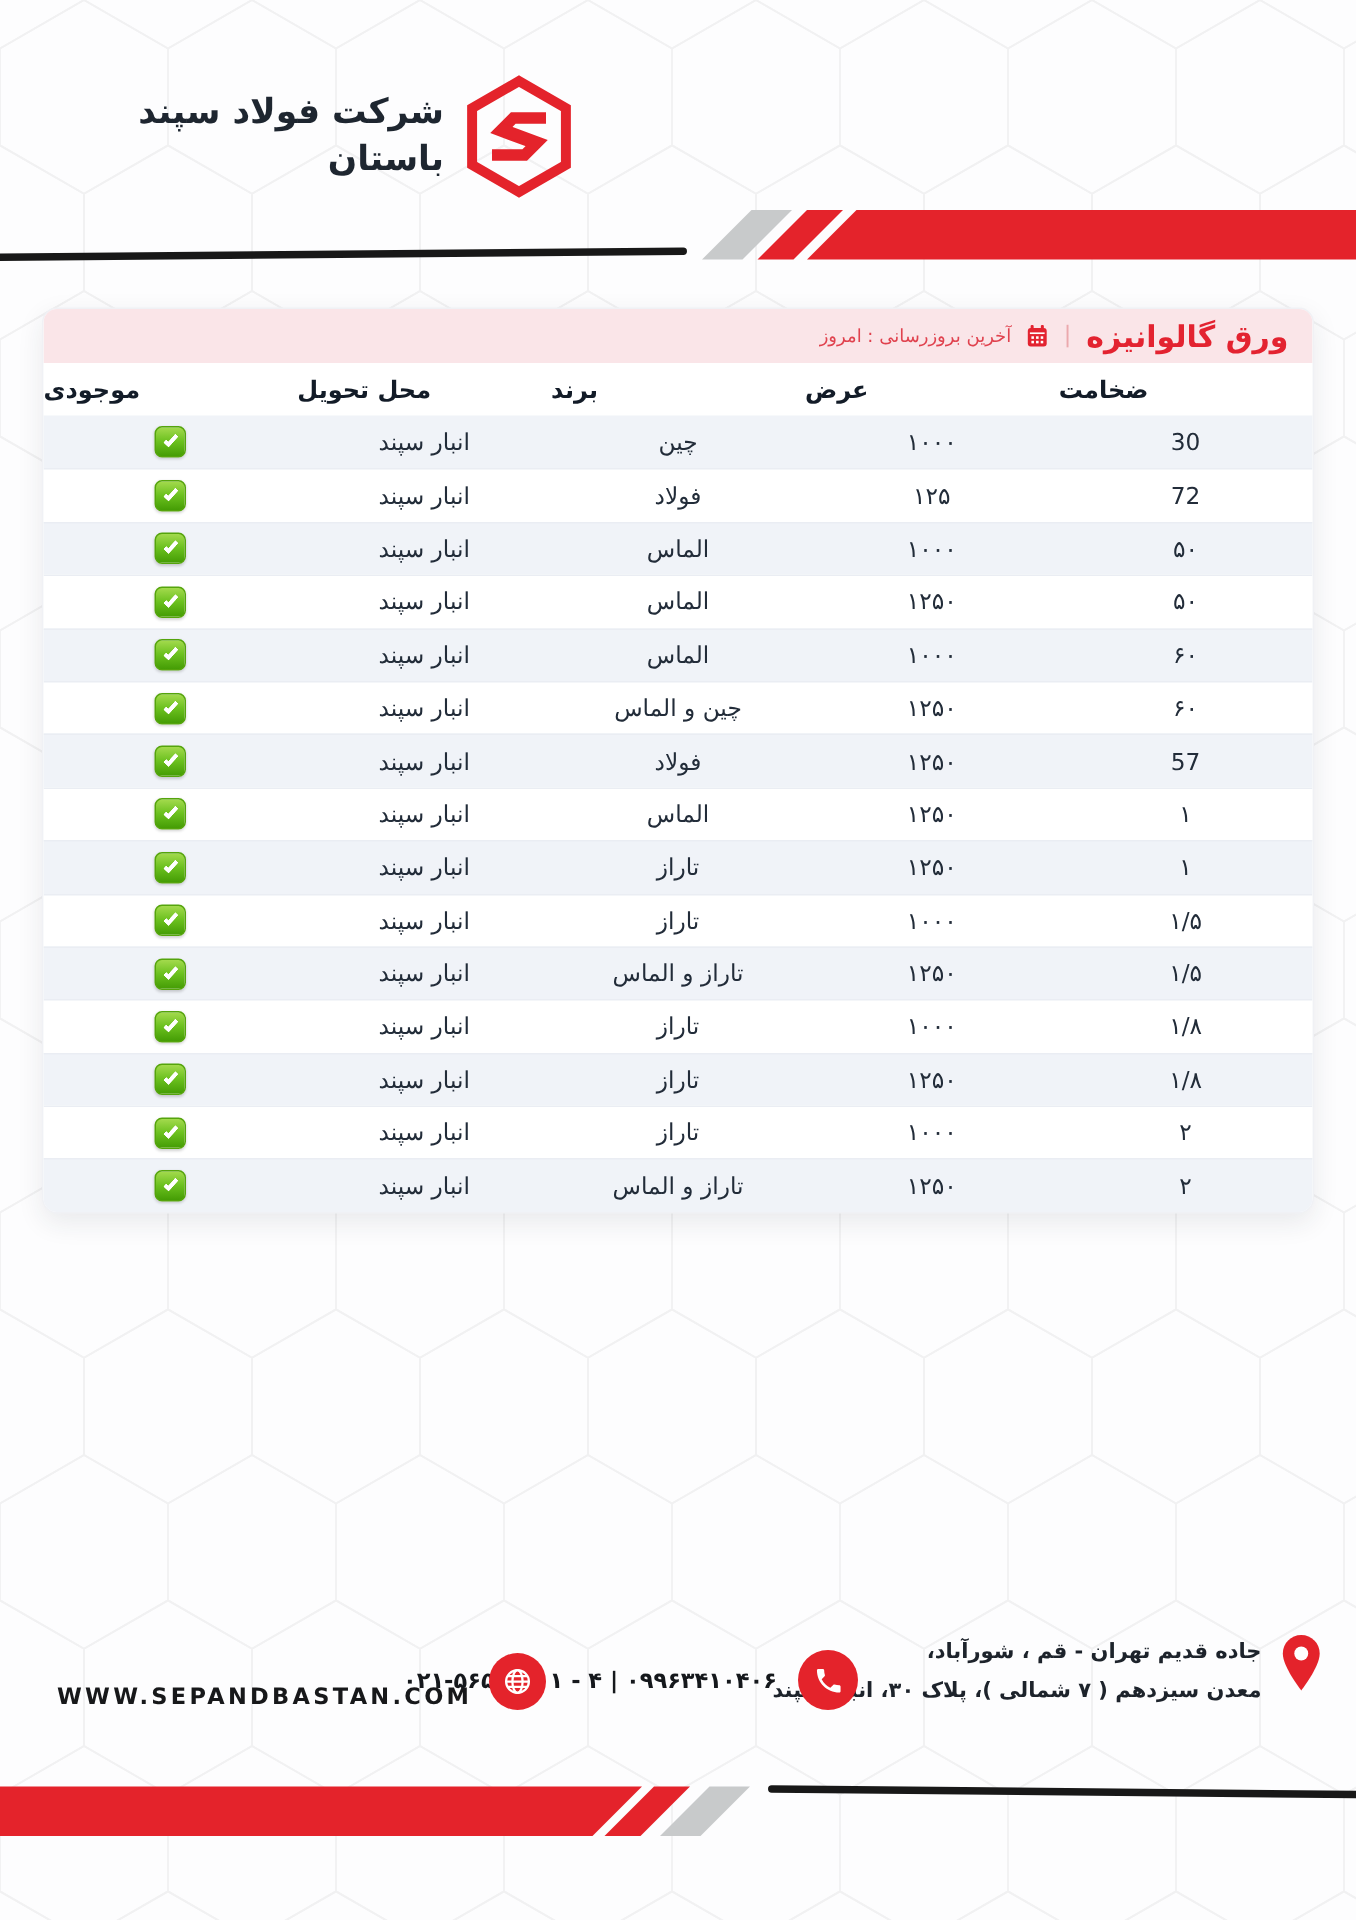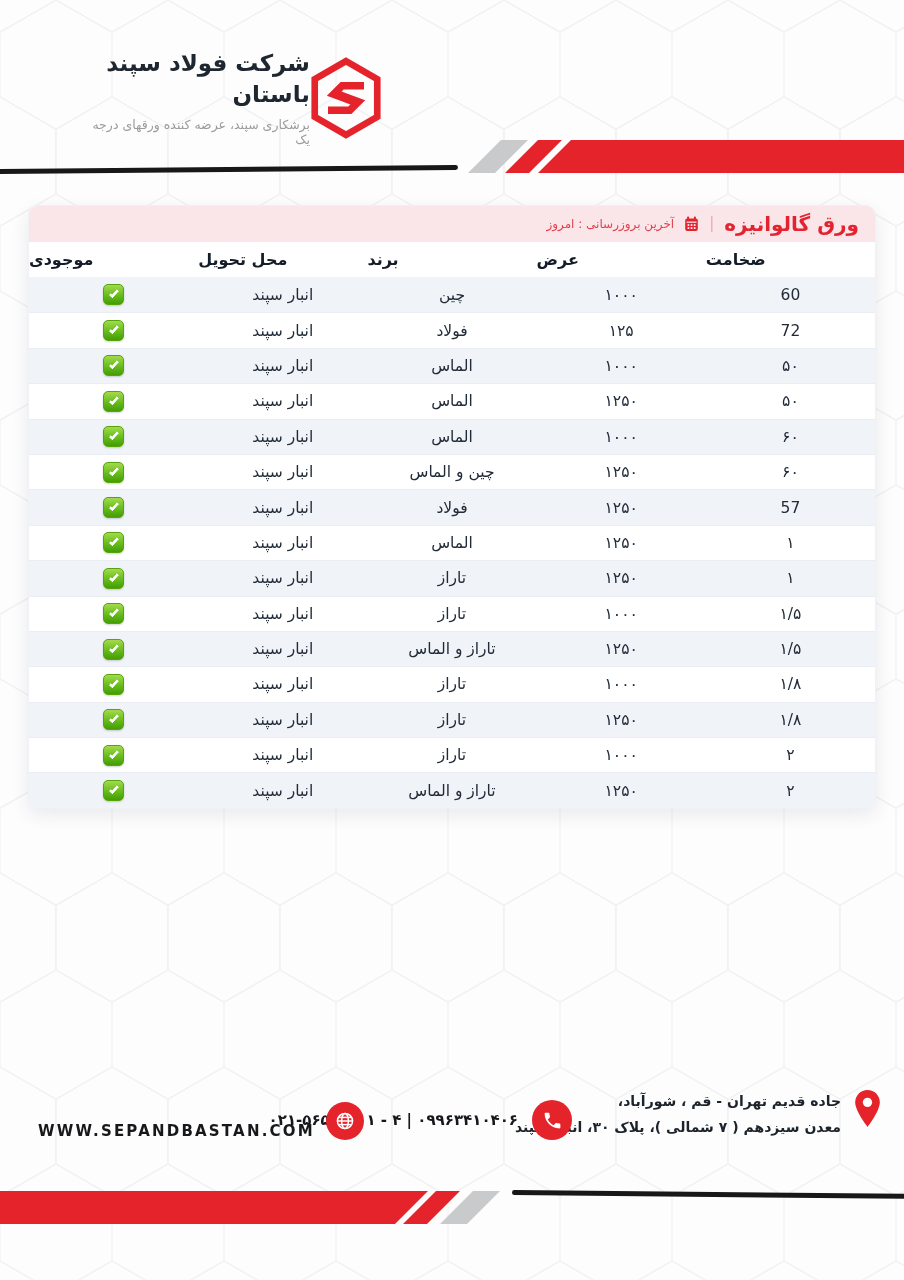--- a/index.html
+++ b/index.html
@@ -1,21 +1,21 @@
 <!DOCTYPE html>
 <html lang="fa"><head>
 <meta charset="utf-8">
 <style>
   * { margin:0; padding:0; box-sizing:border-box; }
   body { background:#e9e9e9; font-family:"DejaVu Sans", sans-serif; }
   .page { position:relative; width:904px; height:1280px; margin:0 auto; background:#fdfdfe; overflow:hidden; }
   .bg-svg { position:absolute; inset:0; z-index:0; }
 
   
-  .brand { position:absolute; top:48px; left:76px; width:306px; display:flex; flex-direction:row-reverse; align-items:center; gap:0; z-index:2; }
+  .brand { position:absolute; top:48px; left:76px; width:306px; display:flex; flex-direction:row-reverse; align-items:center; gap:14px; z-index:2; }
   .brand-text { flex:1; text-align:right; direction:rtl; }
   .brand-title { font-size:23px; font-weight:bold; color:#1e2630; line-height:1.35; }
   .brand-tagline { margin-top:7px; font-size:12.5px; color:#9a9b9e; }
 
   
   .shape { position:absolute; z-index:1; }
   .skew { transform:skewX(-45deg); transform-origin:left bottom; }
   .line-top    { left:-6px;  top:167px;  width:464px; height:5px;  background:#181818; border-radius:3px; transform:rotate(-0.5deg); }
   .gray-top    { left:468px; top:140px;  width:27px;  height:33px; background:#c8cacb; }
   .thinred-top { left:505px; top:140px;  width:24px;  height:33px; background:#e4232b; }
@@ -75,21 +75,20 @@
   </svg>
 
   <div class="brand">
     <svg width="72" height="86" viewBox="0 0 76 88">
       <path d="M38 5 L71 24 V64 L38 83 L5 64 V24 Z" fill="none" stroke="#e4232b" stroke-width="7"></path>
       <polyline points="57,31 34,31 25,40 52,50" fill="none" stroke="#e4232b" stroke-width="8"></polyline>
       <polyline points="19,57 42,57 51,48 24,38" fill="none" stroke="#e4232b" stroke-width="8"></polyline>
     </svg>
     <div class="brand-text">
       <div class="brand-title">شرکت فولاد سپند باستان</div>
-      <div class="brand-tagline">برشکاری سپند، عرضه کننده ورقهای درجه یک</div>
     </div>
   </div>
 
   <div class="shape line-top"></div>
   <div class="shape gray-top skew"></div>
   <div class="shape thinred-top skew"></div>
   <div class="shape bigred-top skew"></div>
 
   <div class="table-card">
     <div class="title-bar">
@@ -115,21 +114,21 @@
     <div class="header-row">
       <div class="col">ضخامت</div>
       <div class="col">عرض</div>
       <div class="col">برند</div>
       <div class="col">محل تحویل</div>
       <div class="col">موجودی</div>
     </div>
 
     <div>
     <div class="t-row alt" style="border-top: none;">
-      <div class="cell">60</div>
+      <div class="cell">30</div>
       <div class="cell">۱۰۰۰</div>
       <div class="cell">چین</div>
       <div class="cell">انبار سپند</div>
       <div class="cell">
         <span class="check">
               <i></i>
             </span>
       </div>
     </div>
 

